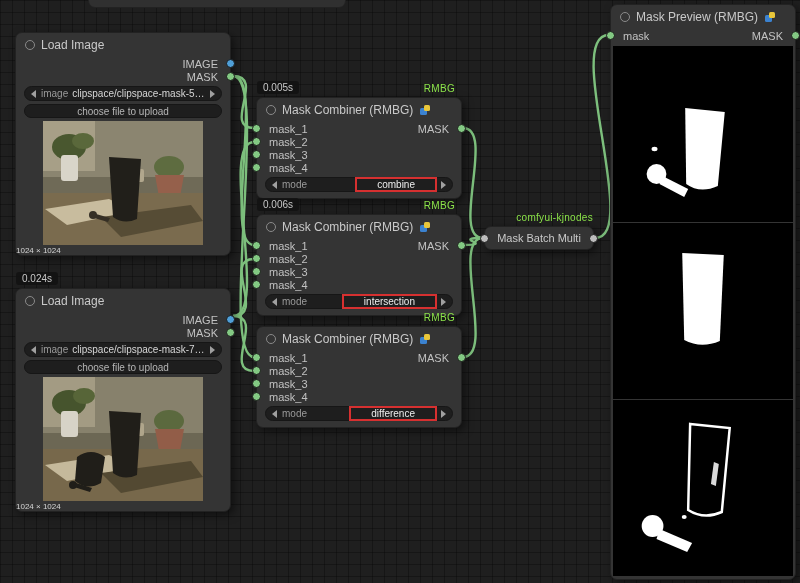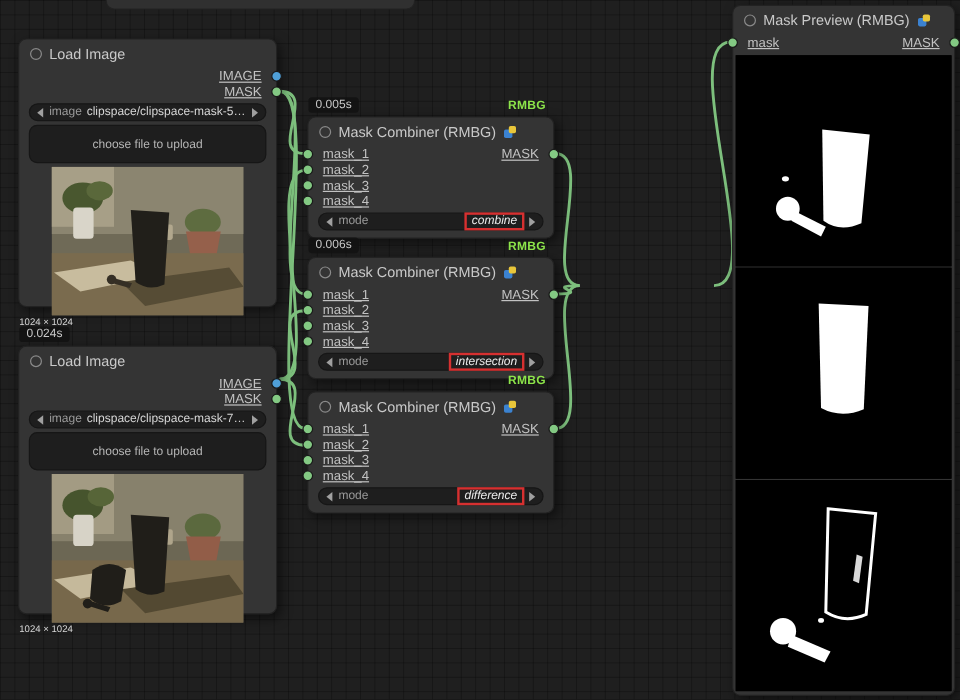--- a/index.html
+++ b/index.html
@@ -11,49 +11,49 @@
       linear-gradient(90deg,rgba(0,0,0,.28) 1px,transparent 1px);
     background-size:12px 12px;}
   #wires{position:absolute;inset:0;z-index:1;pointer-events:none;}
   .node{position:absolute;z-index:2;background:#343434;border:1px solid #222;
     border-radius:7px;box-shadow:3px 3px 9px rgba(0,0,0,.5);}
   .node-header{display:flex;align-items:center;gap:6px;height:24px;padding:0 9px;
     color:#c9c9c9;font-size:12px;white-space:nowrap;overflow:hidden;}
   .collapse-dot{width:10px;height:10px;min-width:10px;border:1.5px solid #8a8a8a;border-radius:50%;}
   .puzzle-icon{width:12px;height:12px;min-width:12px;}
   .slot-row{position:relative;display:flex;align-items:center;height:13px;
-    font-size:11px;color:#c2c2c2;text-decoration:underline;}
+    font-size:11px;color:#c2c2c2;}
   .slot-row.out{justify-content:flex-end;padding-right:12px;}
   .slot-row.in{padding-left:12px;}
   .out-label{margin-left:auto;padding-right:12px;}
   .dot{width:9px;height:9px;border-radius:50%;border:1px solid #191919;}
   .dot.right{position:absolute;right:-5px;top:2px;}
   .dot.left{position:absolute;left:-5px;top:2px;}
   .mask-dot{background:#83c983;}
   .image-dot{background:#4f9fd8;}
   .gray-dot{background:#bdbdbd;}
   .widget{margin:3px 8px 0;height:15px;background:#1e1e1e;border:1px solid #161616;
     border-radius:8px;display:flex;align-items:center;padding:0 6px;font-size:10px;color:#9a9a9a;}
   .arrow{width:0;height:0;border-style:solid;display:inline-block;}
   .arrow.l{border-width:4px 5px 4px 0;border-color:transparent #a0a0a0 transparent transparent;}
   .arrow.r{border-width:4px 0 4px 5px;border-color:transparent transparent transparent #a0a0a0;}
   .w-label{margin-left:5px;white-space:nowrap;}
   .w-value{margin-left:4px;color:#d6d6d6;white-space:nowrap;overflow:hidden;text-overflow:ellipsis;}
   .w-value.fill{flex:1;min-width:0;}
   .w-value.right{margin-left:auto;margin-right:4px;}
-  .red-box{border:2px solid #d63030;padding:0 4px;color:#ececec;font-style:italic;}
-  .upload-btn{margin:3px 8px 0;height:32px;background:#1e1e1e;border:1px solid #161616;
+  .red-box{border:2px solid #d63030;padding:0 20px;color:#ececec;}
+  .upload-btn{margin:3px 8px 0;height:14px;background:#1e1e1e;border:1px solid #161616;
     border-radius:7px;display:flex;align-items:center;justify-content:center;
     font-size:10px;color:#b5b5b5;cursor:pointer;}
   .img-preview{display:block;margin:3px auto 0;width:160px;height:124px;}
   .res-label{text-align:left;font-size:8px;color:#d5d5d5;margin-top:1px;}
   .timing-chip{position:absolute;top:-17px;left:0;background:rgba(18,18,18,.85);
     color:#c8c8c8;font-size:10px;padding:1px 6px;border-radius:3px;white-space:nowrap;text-align:center;}
   .green-badge{position:absolute;top:-15px;right:6px;color:#8ce44a;font-size:10px;
-    font-weight:bold;letter-spacing:.3px;white-space:nowrap;}
+    font-weight:normal;letter-spacing:.3px;white-space:nowrap;}
   .batch{display:flex;align-items:center;justify-content:center;font-size:11px;color:#c9c9c9;}
   .mask-panels{margin:3px 2px 0;display:flex;flex-direction:column;gap:1px;}
   .mask-panel{width:180px;height:176px;background:#000;display:block;}
   .sliver{position:absolute;z-index:2;background:#303030;border:1px solid #222;border-radius:7px;}
 </style>
 </head>
 <body>
 
 <div id="canvas">
 
@@ -259,20 +259,26 @@
       <span>mask_4</span>
     </div>
     <div class="widget">
       <span class="arrow l"></span>
       <span class="w-label">mode</span>
       <span class="w-value right red-box">difference</span>
       <span class="arrow r"></span>
     </div>
   </div>
 
+  <div class="node batch" style="left:484px;top:226px;width:110px;height:24px;">
+    <span class="green-badge" style="right:0;">comfyui-kjnodes</span>
+    <span class="dot left gray-dot" style="top:7px;"></span>
+    <span>Mask Batch Multi</span>
+    <span class="dot right gray-dot" style="top:7px;"></span>
+  </div>
 
   <div class="node" style="left:610px;top:4px;width:186px;height:576px;">
     <div class="node-header">
       <span class="collapse-dot"></span>
       <span>Mask Preview (RMBG)</span>
       <svg class="puzzle-icon" viewBox="0 0 12 12">
         <rect x="1" y="4" width="7" height="7" rx="1.5" fill="#3b82d0"></rect>
         <rect x="5" y="1" width="6" height="6" rx="1.5" fill="#e8c63a"></rect>
       </svg>
     </div>

